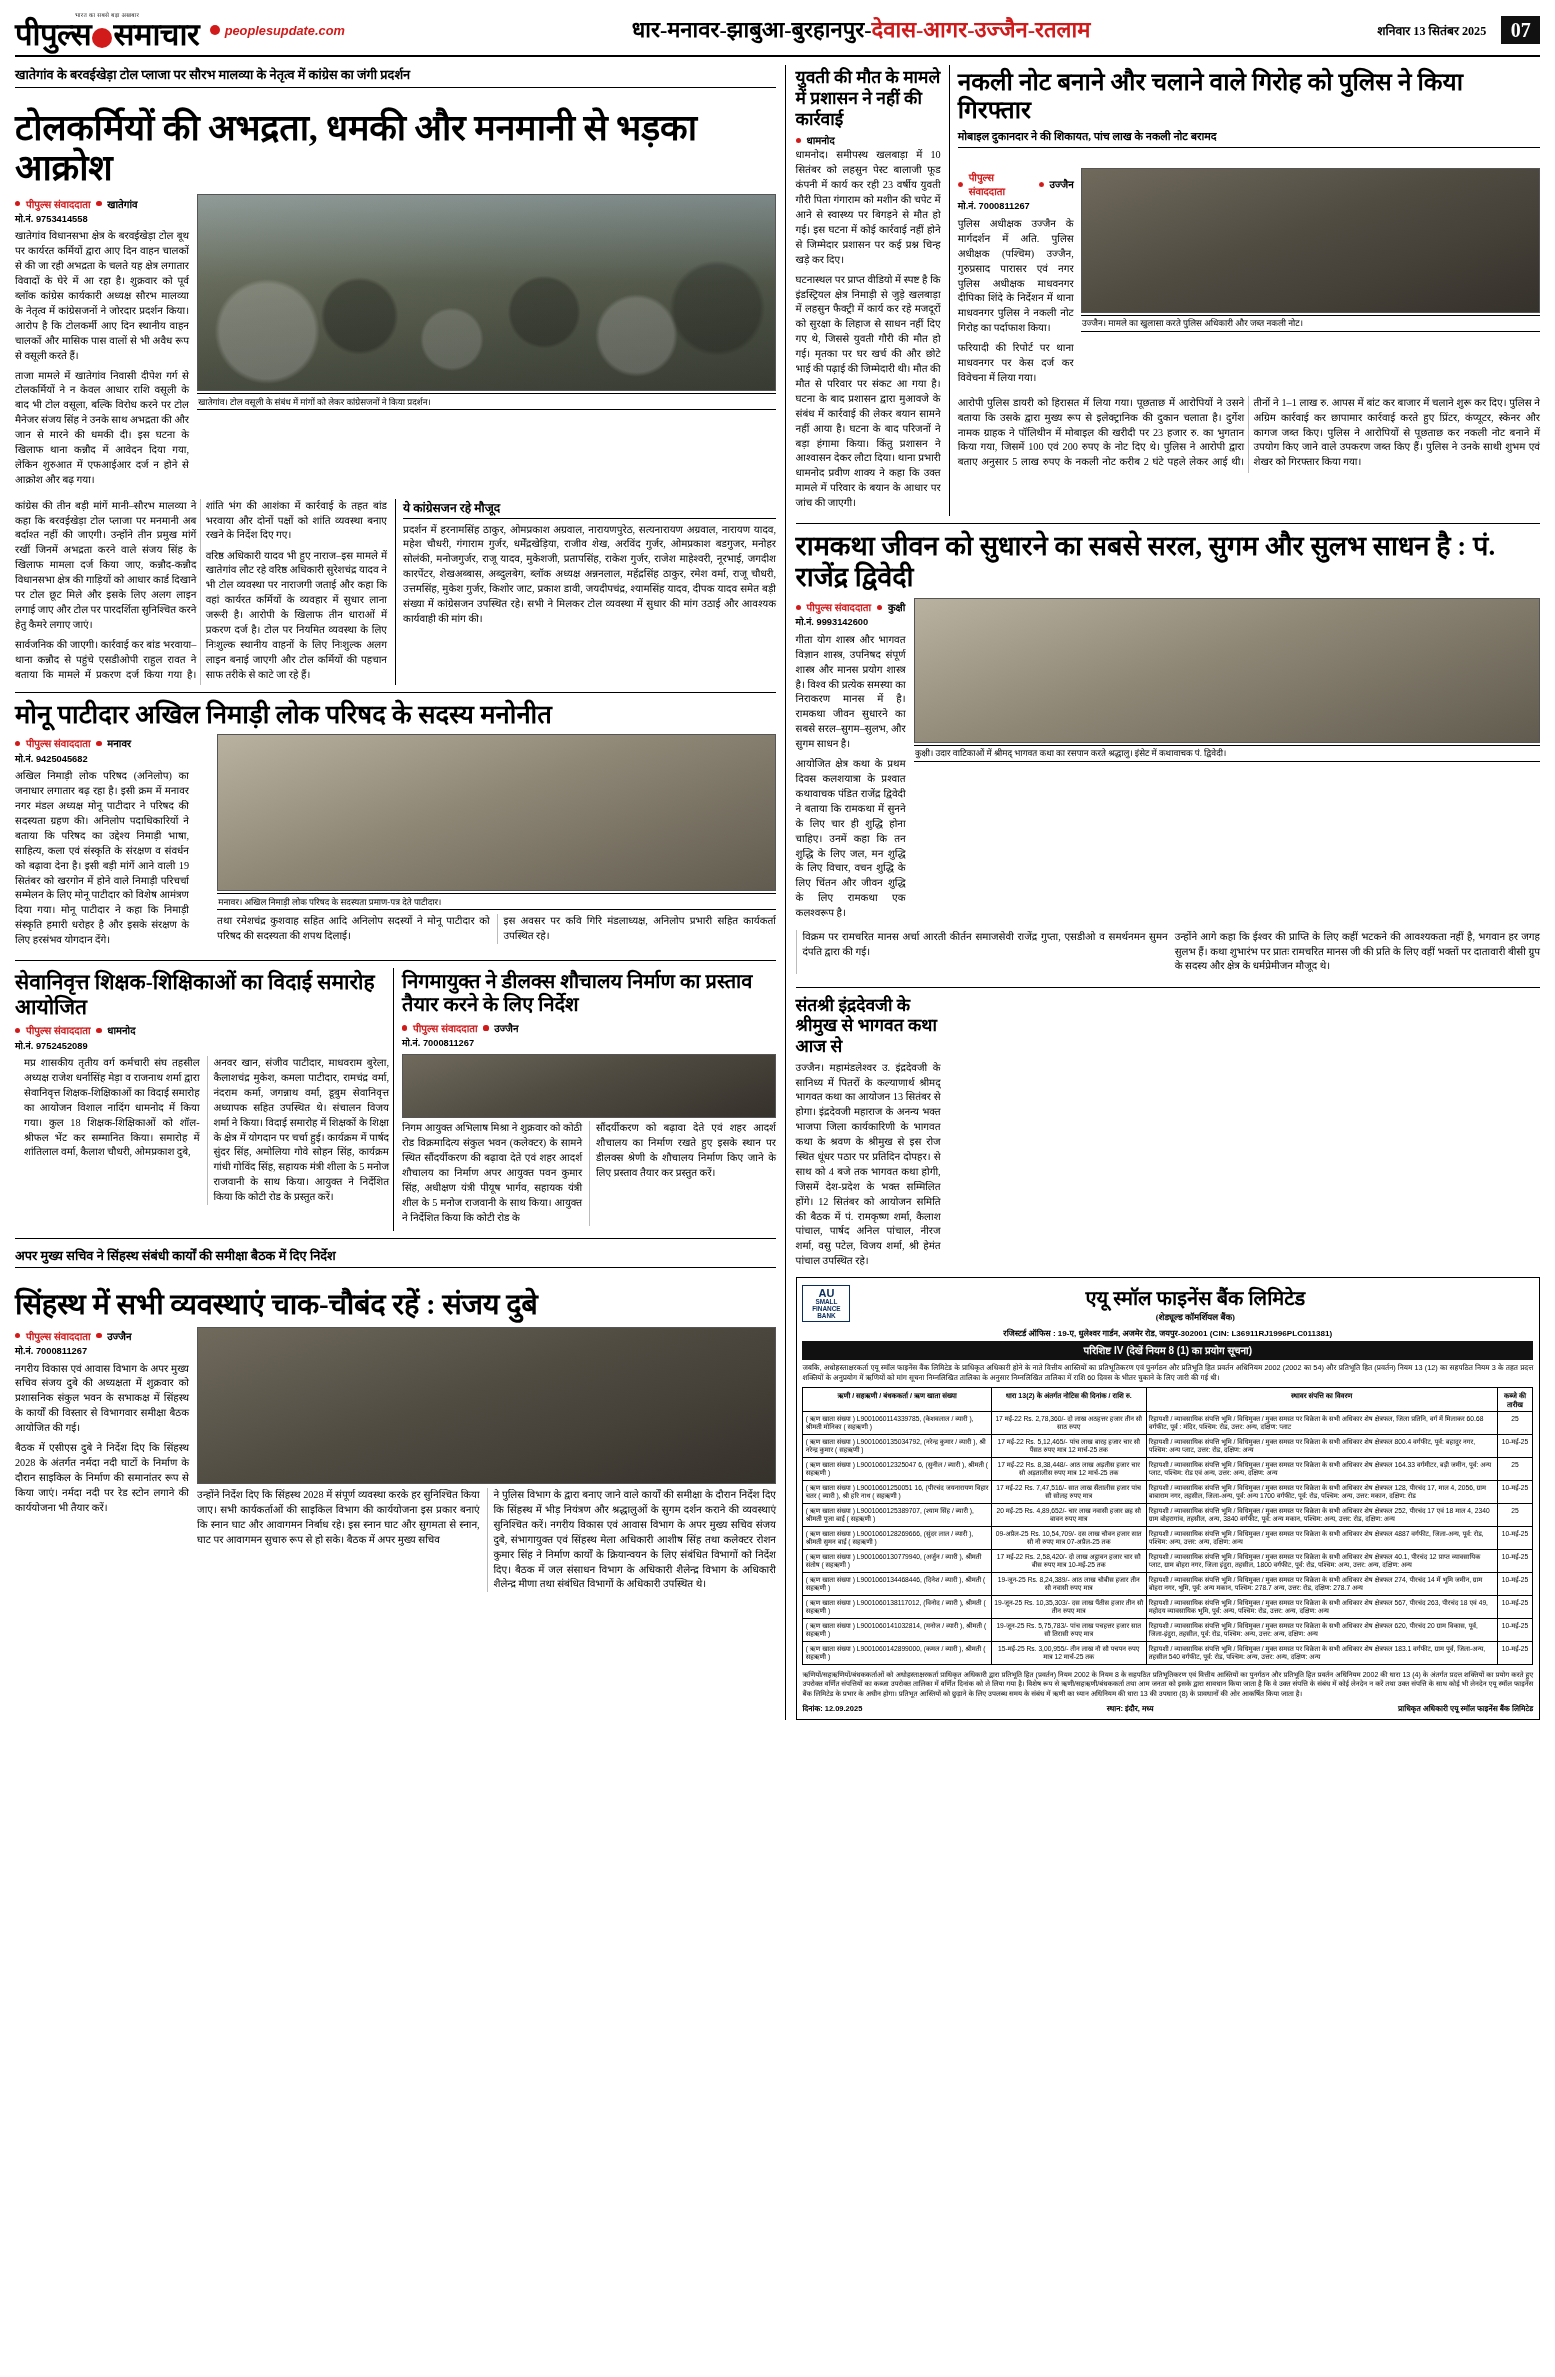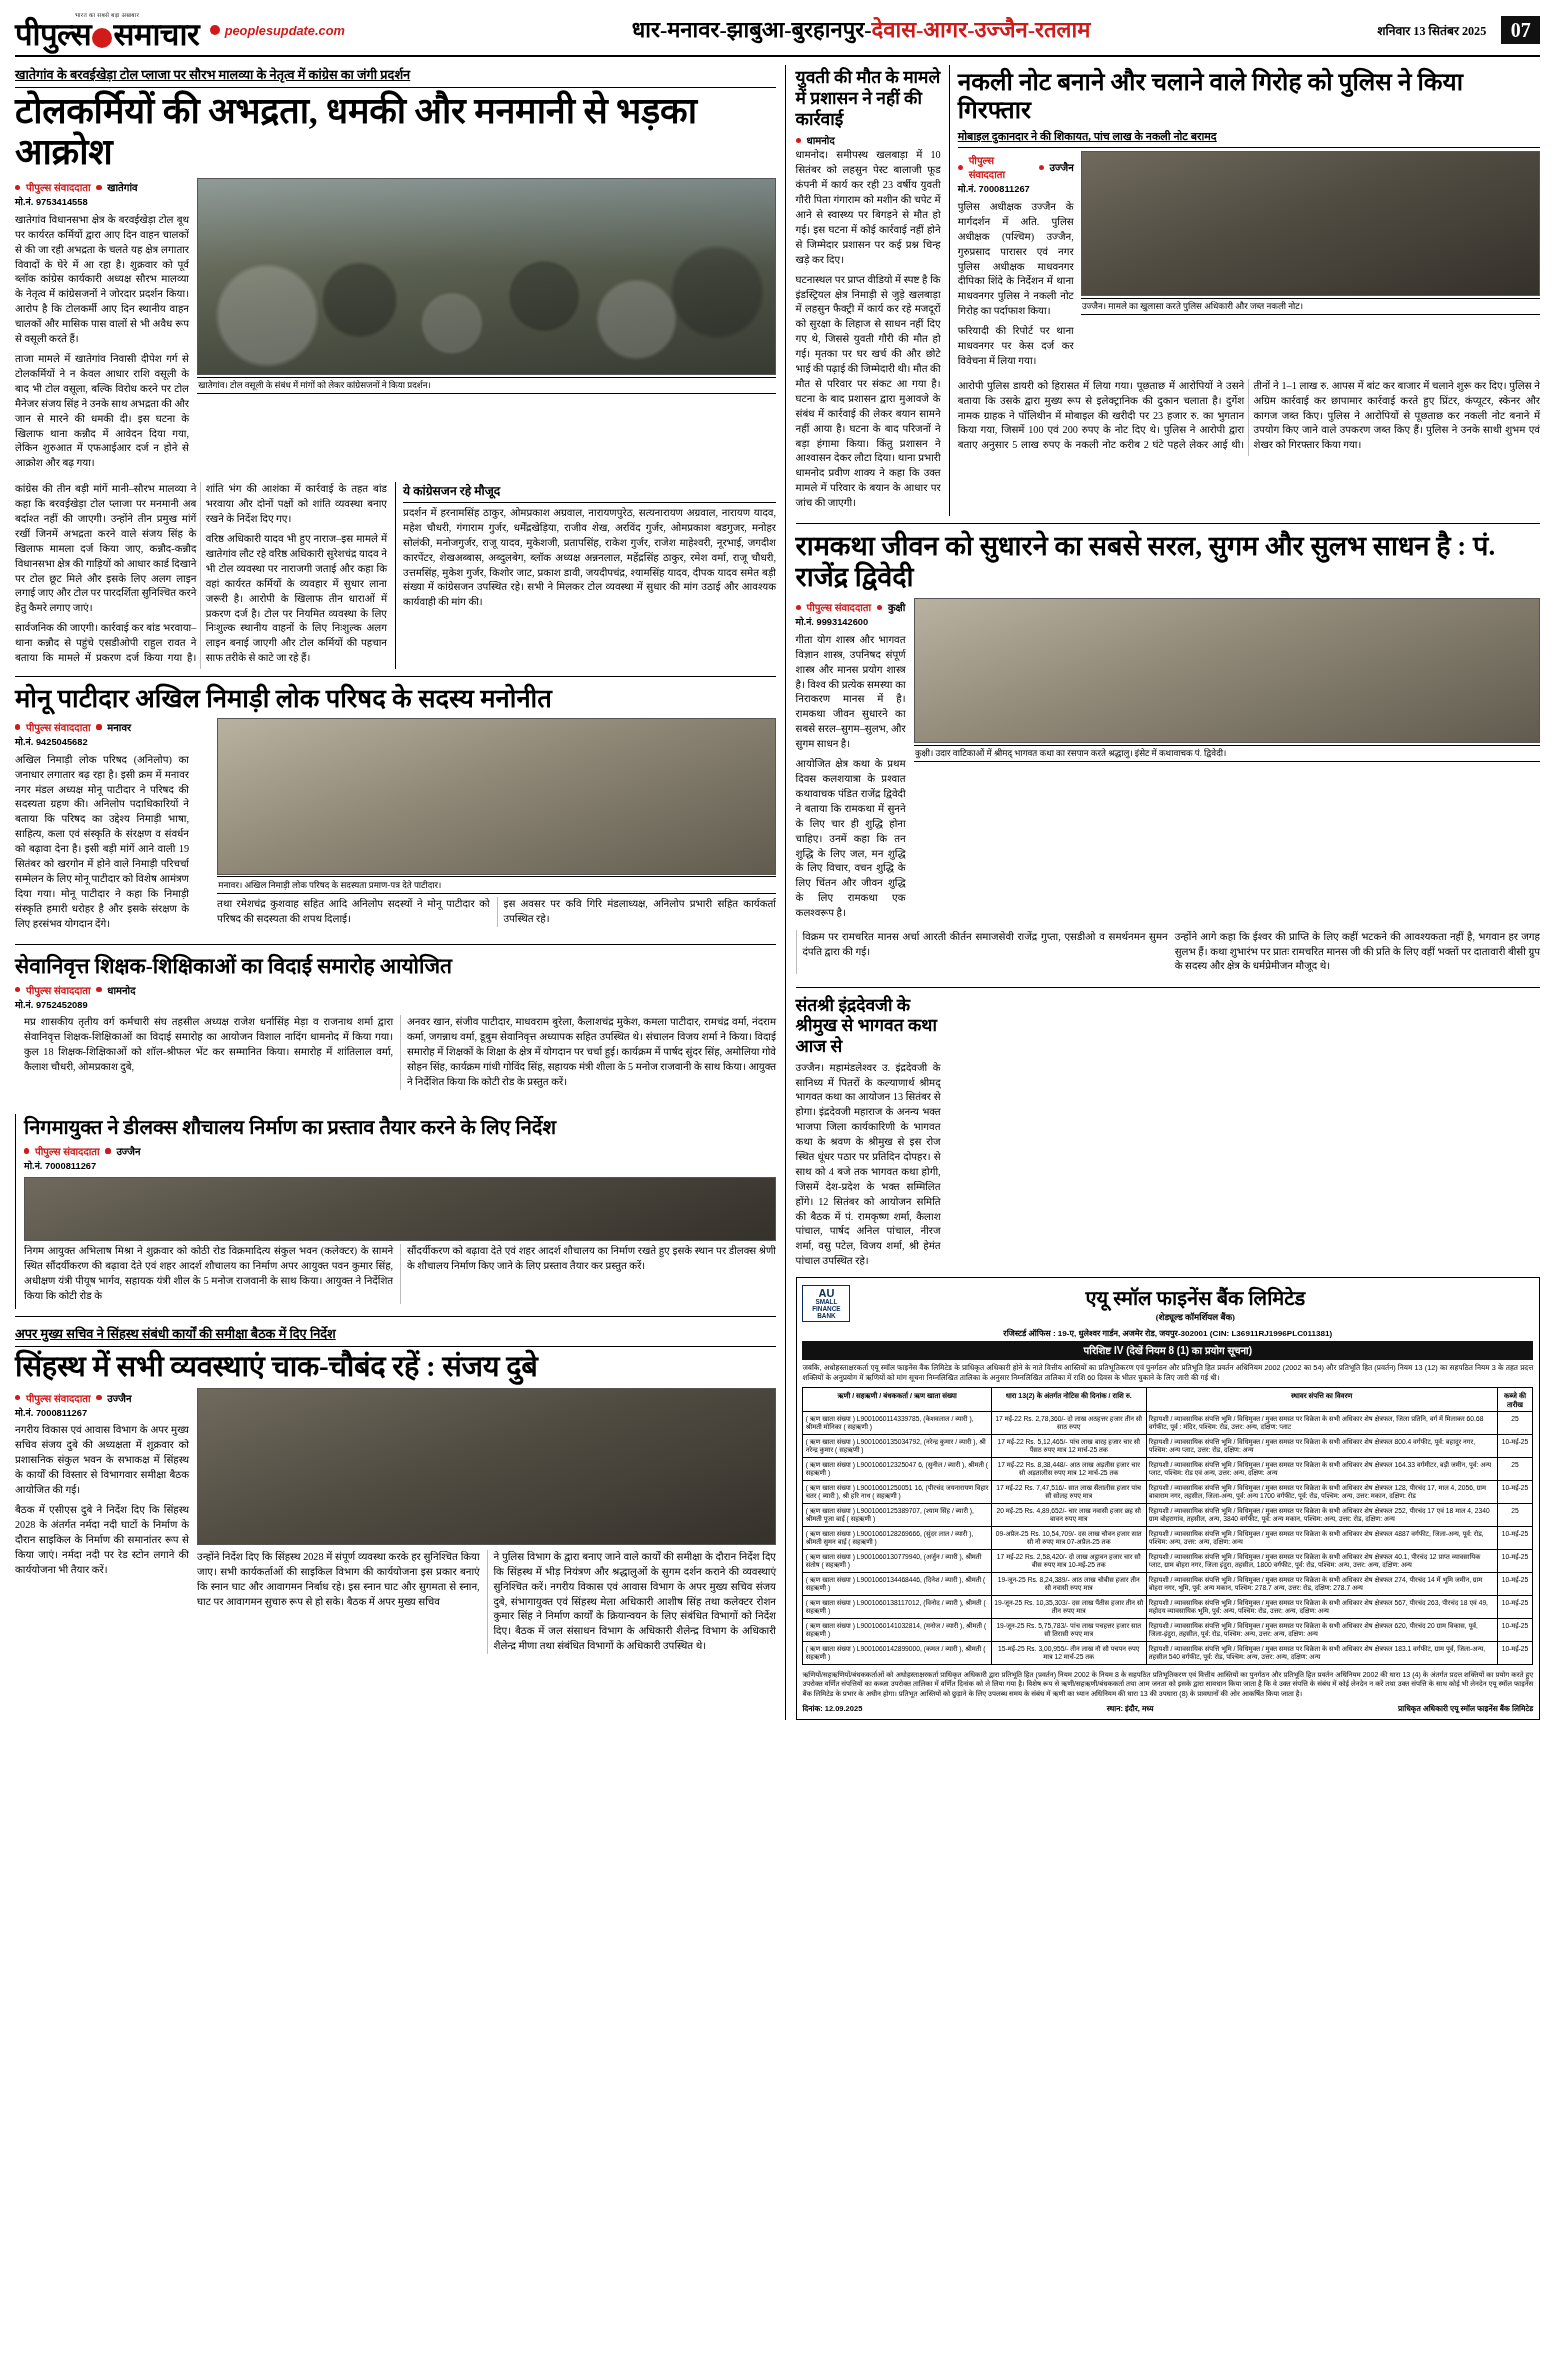--- a/index.html
+++ b/index.html
@@ -111,22 +111,21 @@
     font-size: 17.4px;
     line-height: 1.2;
     margin: 1.7px 0 3.5px 0;
   }
   .kicker {
     font-family: "Liberation Serif", serif;
     font-size: 12.8px;
     font-weight: bold;
     border-bottom: 0.6px solid #000;
     padding-bottom: 3.5px;
-    margin-bottom: 3px;
-    text-decoration: underline;
+    margin-bottom: 20px;
   }
   .byline {
     display:flex; align-items:center; gap:5.8px;
     font-size: 10px; font-weight:bold;
     margin: 2.3px 0 1.2px 0;
   }
   .byline .brand { color:#d11a1a; font-weight:bold; }
   .byline .dot { width:5.2px;height:5.2px;background:#d11a1a;border-radius:50%;display:inline-block;}
   .mono-contact { font-size: 9.3px; font-weight:bold; margin-bottom:4.6px; }
 
@@ -301,21 +300,21 @@
             <div style="display:flex; gap:7px; margin-top:3.5px;">
               <p class="body" style="flex:1;">तथा रमेशचंद्र कुशवाह सहित आदि अनिलोप सदस्यों ने मोनू पाटीदार को परिषद की सदस्यता की शपथ दिलाई।</p>
               <p class="body" style="flex:1; border-left:0.6px solid #bbb; padding-left:5.8px;">इस अवसर पर कवि गिरि मंडलाध्यक्ष, अनिलोप प्रभारी सहित कार्यकर्ता उपस्थित रहे।</p>
             </div>
           </div>
         </div>
       </div>
 
       <div class="rule-h"></div>
 
-      <div style="display:flex; gap:19px;flex-direction:column;">
+      <div style="display:flex; gap:4px;">
         <div style="flex:1 1 0;">
           <h2 class="head" style="font-size:21px;">सेवानिवृत्त शिक्षक-शिक्षिकाओं का विदाई समारोह आयोजित</h2>
           <div class="byline">
             <span class="dot"></span>
             <span class="brand">पीपुल्स संवाददाता</span>
             <span class="dot"></span>
             <span>धामनोद</span>
           </div>
           <div class="mono-contact">मो.नं. 9752452089</div>
           <div style="display:flex; gap:7px;">

